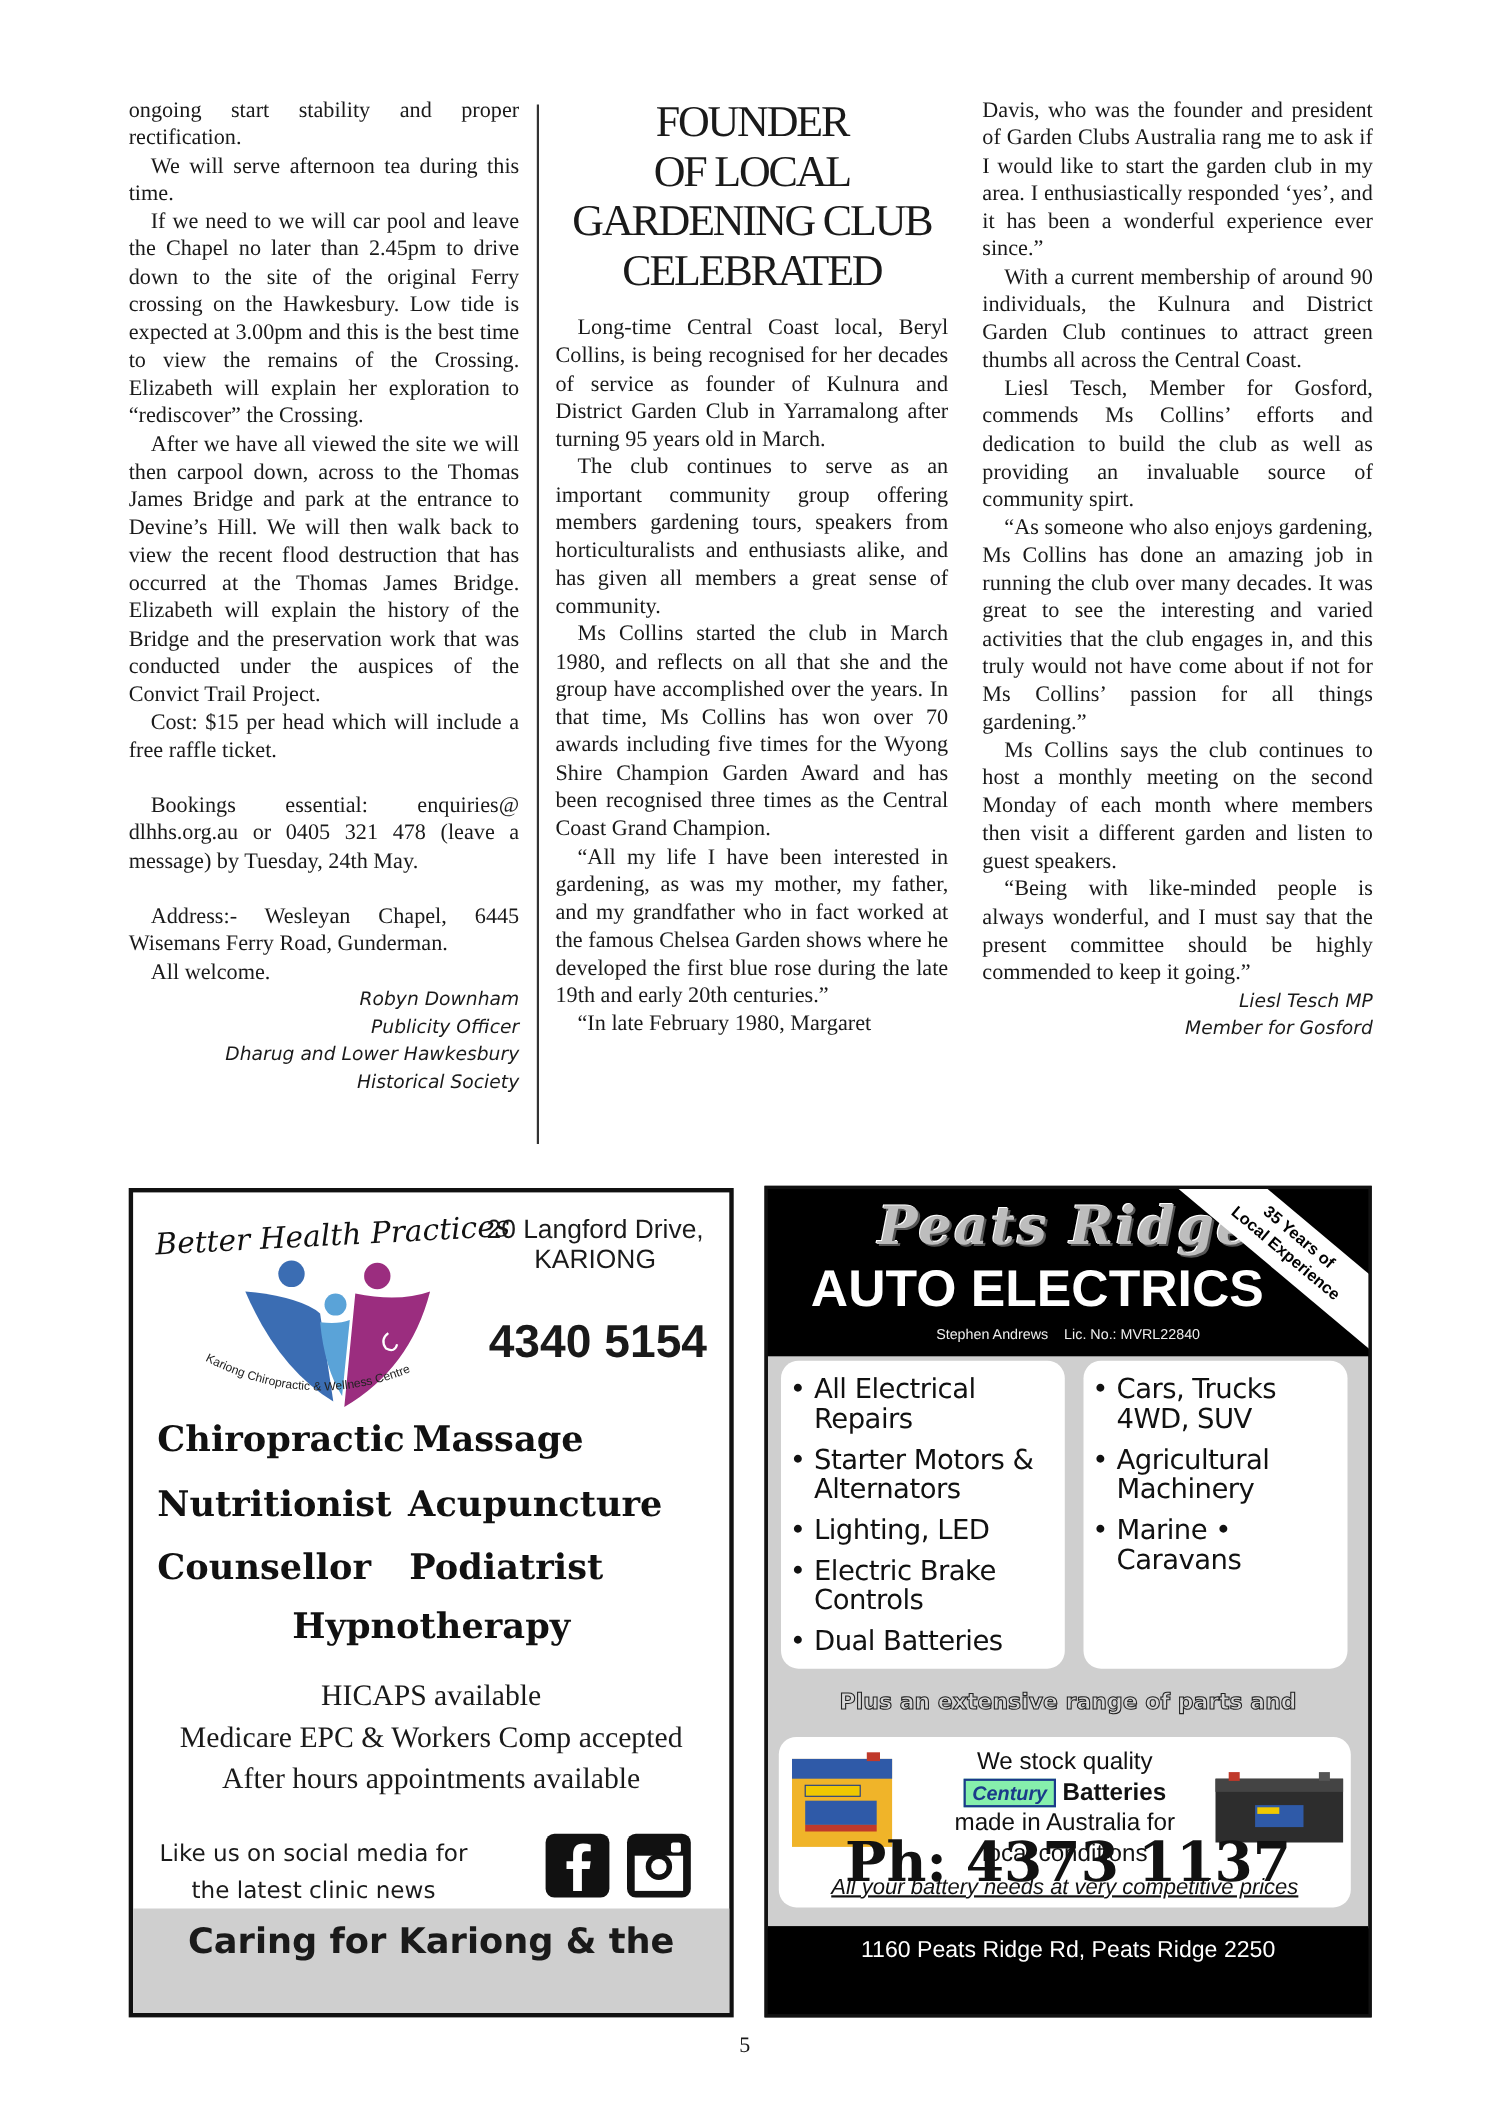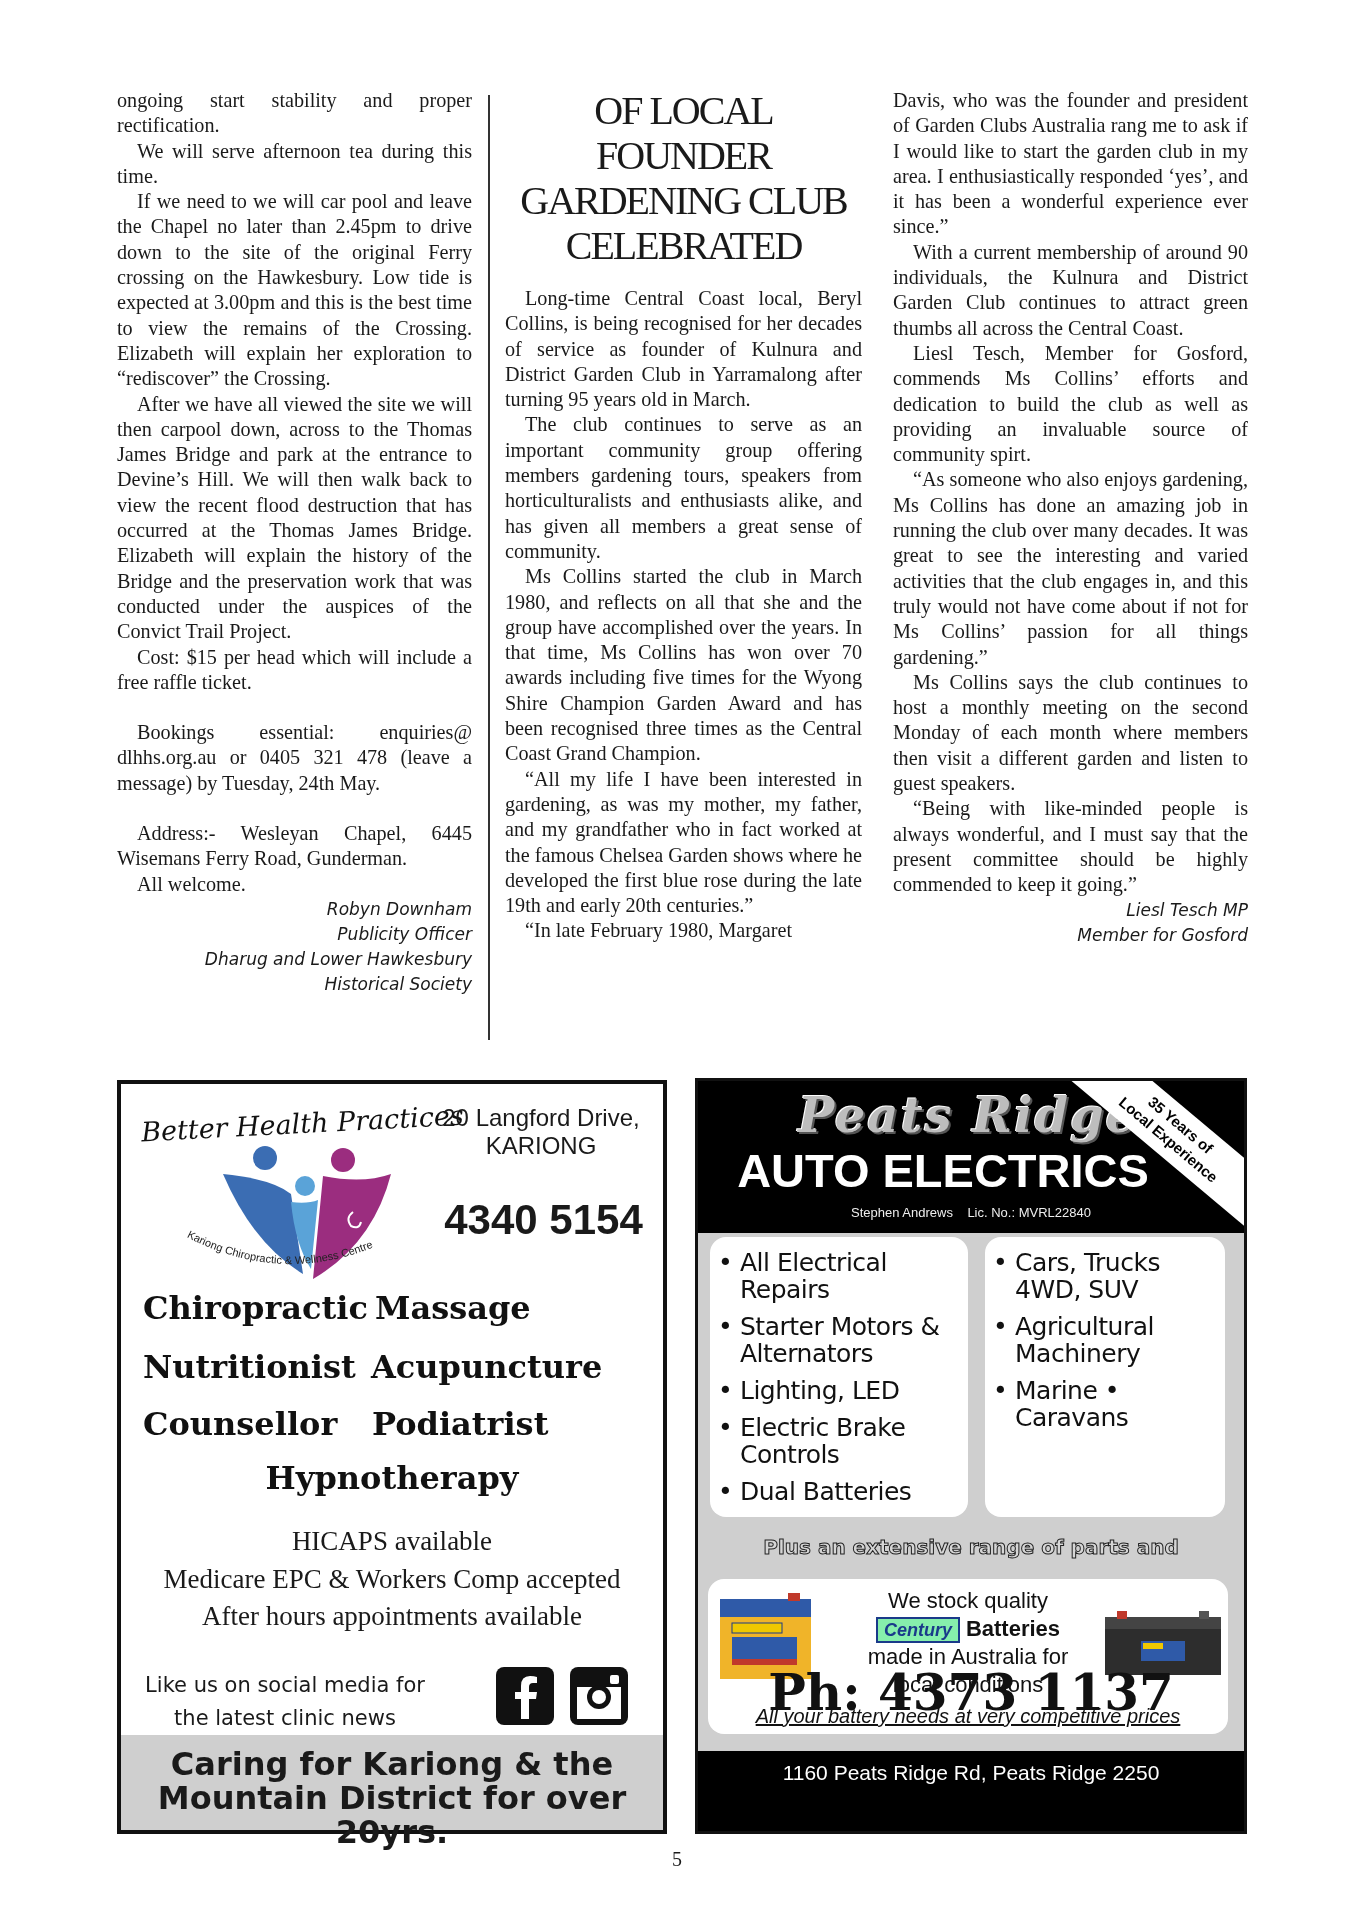--- a/index.html
+++ b/index.html
@@ -70,22 +70,22 @@
     <p class="sig">Publicity Officer</p>
     <p class="sig">Dharug and Lower Hawkesbury</p>
     <p class="sig">Historical Society</p>
   </div>
 </div>
 
 <div class="rule"></div>
 
 <div id="col2" class="col">
   <h1 class="headline">
+    <div>FOUNDER</div>
     <div>OF LOCAL</div>
-    <div>FOUNDER</div>
     <div>GARDENING CLUB</div>
     <div>CELEBRATED</div>
   </h1>
   <p>Long-time Central Coast local, Beryl Collins, is being recognised for her decades of service as founder of Kulnura and District Garden Club in Yarramalong after turning 95 years old in March.</p>
   <p>The club continues to serve as an important community group offering members gardening tours, speakers from horticulturalists and enthusiasts alike, and has given all members a great sense of community.</p>
   <p>Ms Collins started the club in March 1980, and reflects on all that she and the group have accomplished over the years. In that time, Ms Collins has won over 70 awards including five times for the Wyong Shire Champion Garden Award and has been recognised three times as the Central Coast Grand Champion.</p>
   <p>“All my life I have been interested in gardening, as was my mother, my father, and my grandfather who in fact worked at the famous Chelsea Garden shows where he developed the first blue rose during the late 19th and early 20th centuries.”</p>
   <p>“In late February 1980, Margaret</p>
 </div>
 
@@ -150,21 +150,20 @@
     <svg viewBox="0 0 58 58" width="58" height="58">
         <rect x="7" y="20" width="44" height="32" fill="#fff"></rect>
         <circle cx="29" cy="30" r="12" fill="#111"></circle>
         <circle cx="29" cy="30" r="7" fill="#fff"></circle>
         <rect x="40" y="8" width="9" height="9" rx="2" fill="#fff"></rect>
       </svg>
   </div>
 
   <div class="ad1-foot">
     <div>Caring for Kariong &amp; the</div>
-    <div>Mountain District for over 20yrs.</div>
   </div>
 </div>
 
 <div id="ad2">
   <div class="ad2-script">Peats Ridge</div>
   <div class="ad2-title">AUTO ELECTRICS</div>
   <div class="ad2-sub" style="white-space:pre;">Stephen Andrews    Lic. No.: MVRL22840</div>
   <div class="ribbon">
     <div>35 Years of</div>
     <div>Local Experience</div>

